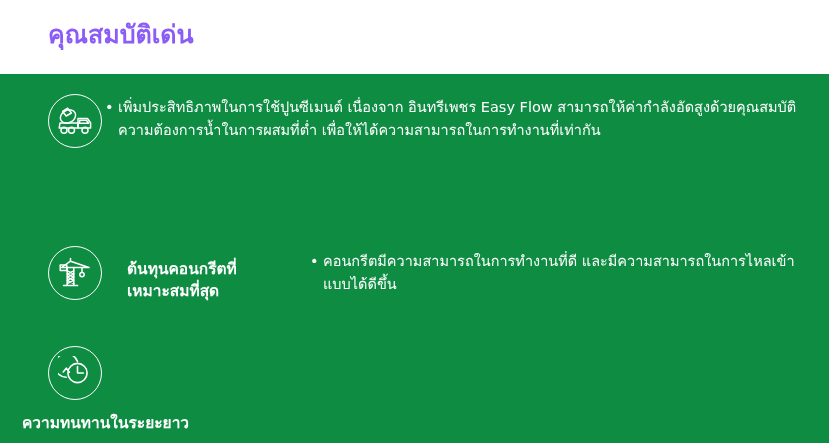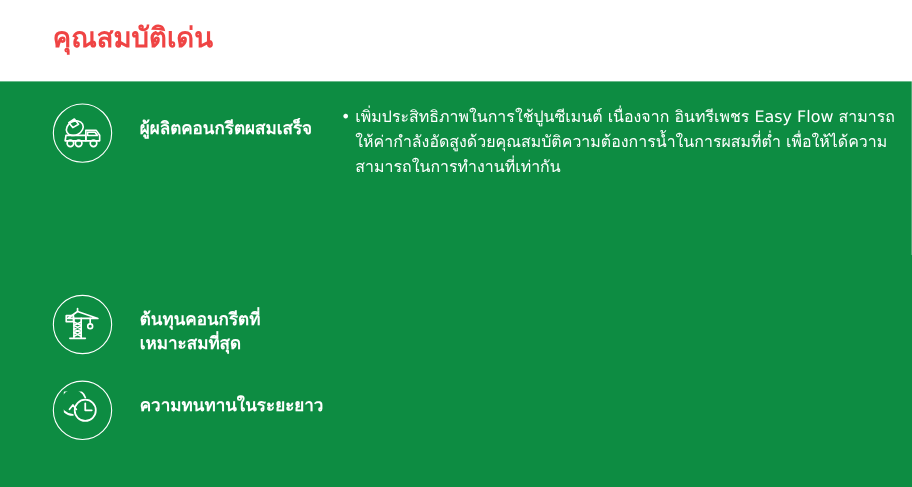--- a/index.html
+++ b/index.html
@@ -24,21 +24,21 @@
     width: 829px;
     height: 74px;
     background: #ffffff;
   }
   #page-title {
     position: absolute;
     left: 48px;
     top: 18px;
     font-size: 25px;
     font-weight: bold;
-    color: #ef4444;
+    color: #8b5cf6;
     letter-spacing: 0px;
     white-space: nowrap;
     line-height: 34px;
     text-align: center;
   }
   
   #body-panel {
     position: absolute;
     left: 0;
     top: 74px;
@@ -48,22 +48,22 @@
   }
   .feature-row {
     position: absolute;
     left: 0;
     width: 829px;
     display: flex;
     flex-direction: row;
     align-items: flex-start;
   }
   #row-0 { top: 20px; }
-  #row-1 { top: 194px; font-family: Liberation Serif, serif; }
-  #row-2 { top: 272px; }
+  #row-1 { top: 172px; }
+  #row-2 { top: 272px; flex-direction: column; }
 
   .icon-cell {
     width: 105px;
     min-width: 105px;
     padding-left: 48px;
     box-sizing: border-box;
     display: flex;
     justify-content: flex-start;
     align-items: flex-start;
   }
@@ -139,23 +139,20 @@
             <path d="M6.6 5.5 L11.6 2.2 L15.4 7.0 L10.2 10.0 Z"></path>
             <path d="M4 17 L22 17 L22 22 L3.2 22 Z"></path>
             <path d="M22 12.5 L31.5 12.5 L34.6 17 L34.6 22 L22 22 Z"></path>
             <path d="M23.6 14.2 L30.4 14.2 L32.6 17.2 L23.6 17.2 Z"></path>
             <circle cx="8" cy="24.3" r="3"></circle>
             <circle cx="15.5" cy="24.3" r="3"></circle>
             <circle cx="29" cy="24.3" r="3"></circle>
           </svg>
         </div>
       </div>
-      <div class="label-cell">
-        <div class="feature-label">ผู้ผลิตคอนกรีตผสมเสร็จ</div>
-      </div>
       <div class="bullets-cell">
         <div class="bullet-item">เพิ่มประสิทธิภาพในการใช้ปูนซีเมนต์ เนื่องจาก อินทรีเพชร Easy Flow สามารถให้ค่ากำลังอัดสูงด้วยคุณสมบัติความต้องการน้ำในการผสมที่ต่ำ เพื่อให้ได้ความสามารถในการทำงานที่เท่ากัน</div>
       </div>
     </div>
 
     <div class="feature-row" id="row-1">
       <div class="icon-cell">
         <div class="icon-circle">
           <svg width="34" height="32" viewBox="0 0 34 32" fill="none" stroke="#ffffff" stroke-width="1.5" stroke-linecap="round" stroke-linejoin="round">
             <path d="M3.5 10.5 L12.5 4.2 L31 10.5 Z"></path>
@@ -167,20 +164,21 @@
             <circle cx="24" cy="17.6" r="2.2"></circle>
             <path d="M5.5 28.6 L19.6 28.6"></path>
           </svg>
         </div>
       </div>
       <div class="label-cell">
         <div class="feature-label">ต้นทุนคอนกรีตที่
 เหมาะสมที่สุด</div>
       </div>
       <div class="bullets-cell">
+        <div class="bullet-item">คอนกรีตมีความสามารถในการทำงานที่ดี และมีความสามารถในการไหลเข้าแบบได้ดีขึ้น</div>
       </div>
     </div>
 
     <div class="feature-row" id="row-2">
       <div class="icon-cell">
         <div class="icon-circle">
           <svg width="34" height="34" viewBox="0 0 34 34" fill="none" stroke="#ffffff" stroke-width="1.6" stroke-linecap="round" stroke-linejoin="round">
             <circle cx="19.5" cy="17" r="9.6"></circle>
             <path d="M19.5 10.6 L19.5 17 L25.4 17"></path>
             <path d="M19.5 5.4 A11.8 11.8 0 1 0 8.2 21.2"></path>

